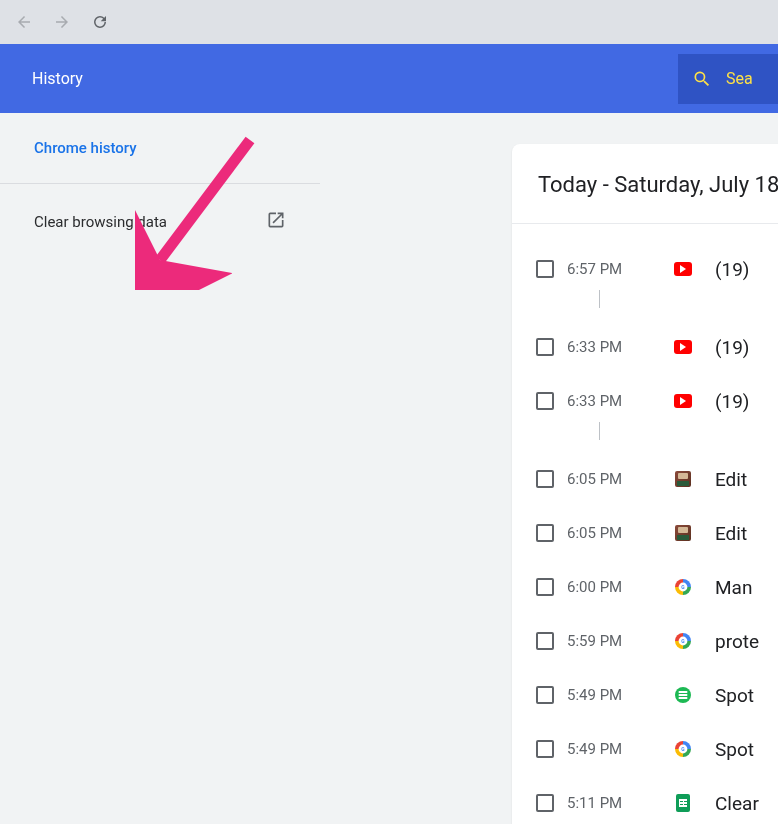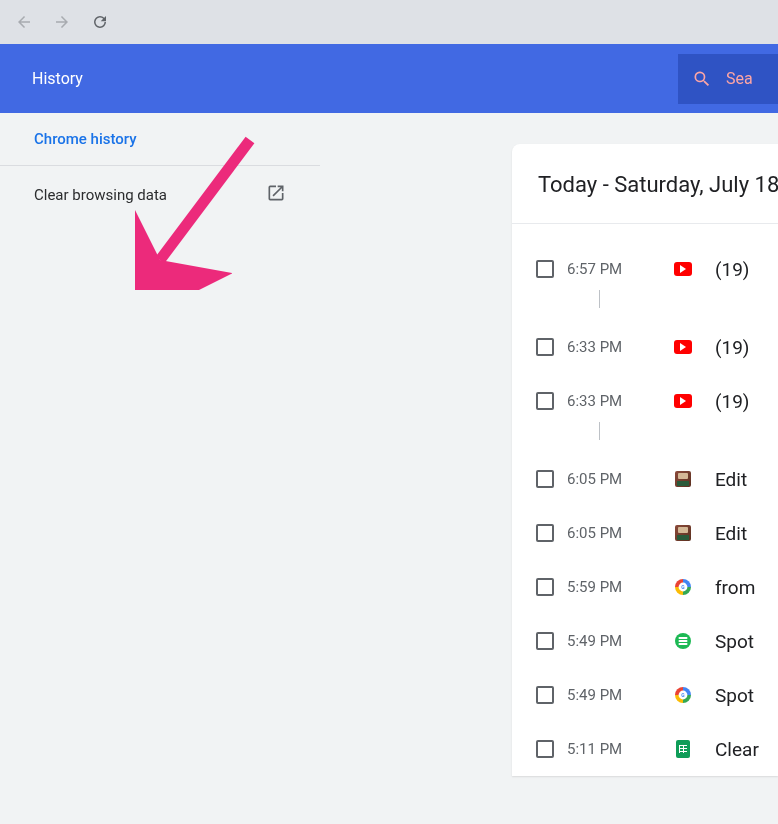--- a/index.html
+++ b/index.html
@@ -8,25 +8,25 @@
 
 .browser-bar { height: 44px; background: #dee1e6; display: flex; align-items: center; padding: 0 8px; gap: 6px; }
 .nav-btn { width: 32px; height: 32px; display: flex; align-items: center; justify-content: center; border-radius: 50%; color: #5f6368; cursor: pointer; }
 .nav-btn.disabled { color: #a8abb0; }
 .address-bar { flex: 1; height: 32px; background: #f1f3f4; border-radius: 16px; display: flex; align-items: center; padding: 0 14px; gap: 10px; color: #5f6368; font-size: 15px; margin-left: 6px; }
 .addr-divider { color: #bdc1c6; }
 
 
 .header { height: 69px; background: #4169e3; display: flex; align-items: center; padding: 0 32px; color: #fff; justify-content: space-between; }
 .header-title { font-size: 16px; font-weight: 400; }
-.search-box { background: #2f53c4; height: 50px; width: 100px; display: flex; align-items: center; padding: 0 14px; gap: 14px; color: #fca5a5; font-size: 16px; margin-right: -32px; }
+.search-box { background: #2f53c4; height: 50px; width: 100px; display: flex; align-items: center; padding: 0 14px; gap: 14px; color: #fde047; font-size: 16px; margin-right: -32px; }
 
 
 .sidebar { position: absolute; top: 113px; left: 0; width: 320px; background: #f1f3f4; }
-.sb-item { padding: 17px 34px; font-size: 15px; color: #2b2c2e; display: flex; align-items: center; justify-content: space-between; cursor: pointer; }
+.sb-item { padding: 26px 34px; font-size: 15px; color: #2b2c2e; display: flex; align-items: center; justify-content: space-between; cursor: pointer; }
 .sb-item.active { color: #1a73e8; font-weight: 500; }
 .sb-sep { height: 1px; background: #dadce0; margin: 0; }
 .open-icon { color: #5f6368; }
 
 
 .arrow-wrap { position: absolute; top: 130px; left: 135px; pointer-events: none; z-index: 10; }
 
 
 .content { position: absolute; top: 144px; left: 512px; right: 0; background: #fff; border-radius: 8px 0 0 0; box-shadow: 0 1px 2px rgba(0,0,0,0.1); overflow: hidden; }
 .date-header { font-size: 22px; color: #202124; padding: 28px 0 26px 26px; border-bottom: 1px solid #e8eaed; white-space: nowrap; }
@@ -153,25 +153,33 @@
       <div class="hist-row">
         <div class="checkbox"></div>
         <div class="time">6:05 PM</div>
         <div class="favicon">
           <div class="fi-robot"></div>
         </div>
         <div class="title">Edit</div>
       </div>
       <div class="hist-row">
         <div class="checkbox"></div>
+        <div class="time">6:00 PM</div>
+        <div class="favicon">
+          <div class="fi-google"></div>
+        </div>
+        <div class="title">Man</div>
+      </div>
+      <div class="hist-row">
+        <div class="checkbox"></div>
         <div class="time">5:59 PM</div>
         <div class="favicon">
           <div class="fi-google"></div>
         </div>
-        <div class="title">from</div>
+        <div class="title">prote</div>
       </div>
       <div class="hist-row">
         <div class="checkbox"></div>
         <div class="time">5:49 PM</div>
         <div class="favicon">
           <div class="fi-spotify"></div>
         </div>
         <div class="title">Spot</div>
       </div>
       <div class="hist-row">

